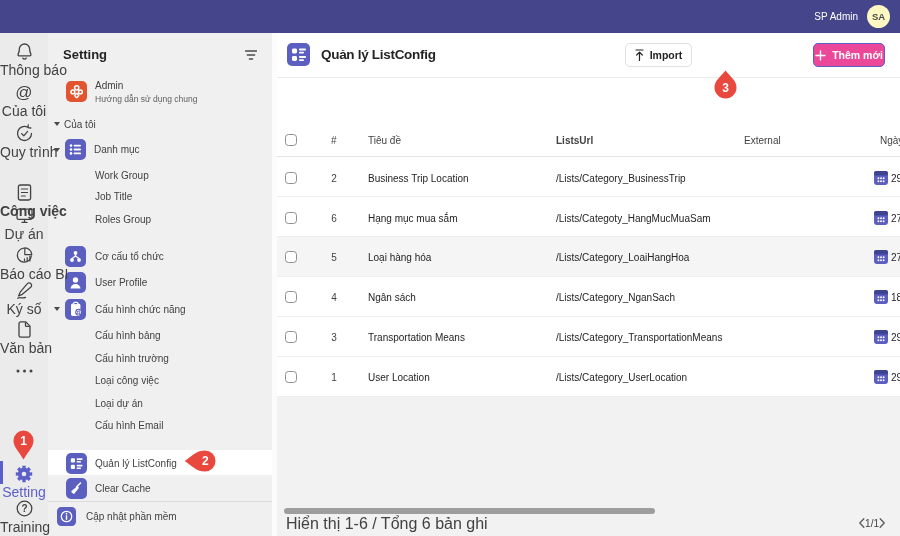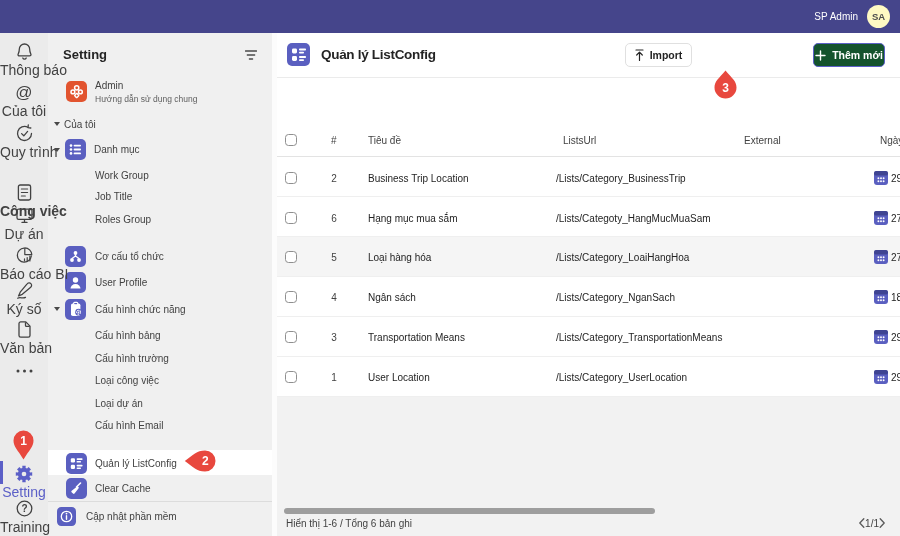--- a/index.html
+++ b/index.html
@@ -36,21 +36,21 @@
   .thead > div { white-space:nowrap; }
   .trow { position:absolute; left:0; width:623px; height:39.8px; border-bottom:1px solid #efefef; font-size:10px; color:#242424; white-space:nowrap; }
   .cb { position:absolute; left:8px; width:12px; height:12px; border:1.4px solid #8f8f8f; border-radius:3.5px; background:#fff; }
   .cnum { position:absolute; left:47px; width:20px; text-align:center; color:#424242; }
   .ctitle { position:absolute; left:91px; }
   .curl { position:absolute; left:279px; }
   .cdate { position:absolute; left:614px; }
   .cal { position:absolute; left:597px; }
   #bottom { position:absolute; left:0; top:363.5px; width:623px; height:139.5px; background:#f2f2f2; }
   #hscroll { position:absolute; left:7px; top:111.5px; width:371px; height:5.5px; border-radius:3px; background:#9e9e9e; }
-  #foot { position:absolute; left:9px; top:121px; font-size:10px; line-height:12px; color:#424242; }
+  #foot { position:absolute; left:9px; top:121px; font-size:16px; line-height:12px; color:#424242; }
   #pager { position:absolute; right:14px; top:119px; font-size:10px; color:#424242; display:flex; align-items:center; height:15px;}
 </style>
 </head>
 <body>
 <div id="stage">
 
   <div class="abs" id="main">
     <div id="mainhead">
       <svg class="abs" style="left:10px;top:10px" width="23" height="23" viewBox="0 0 23 23">
         <rect x="0" y="0" width="23" height="23" rx="5" fill="#5a5fc0"></rect>
@@ -61,33 +61,33 @@
         <rect x="12" y="13" width="7" height="2" rx="0.8" fill="#fff"></rect>
         <rect x="12" y="16.3" width="5" height="1.8" rx="0.8" fill="#fff"></rect>
       </svg>
       <div class="abs" id="mtitle">Quản lý ListConfig</div>
       <div class="btn" style="left:348px; width:67px;">
         <svg width="9" height="12" viewBox="0 0 9 12">
             <path d="M1 1 H8 M4.5 3.4 V11.4 M1.7 6 L4.5 3.2 L7.3 6" stroke="#242424" stroke-width="1.2" fill="none" stroke-linecap="round" stroke-linejoin="round"></path>
           </svg>
         <span>Import</span>
       </div>
-      <div class="btn" style="left:536px; width:72px; background:#14532d; border-color:#5b5fc7; color:#fff;">
+      <div class="btn" style="left:536px; width:72px; background:#ec4899; border-color:#5b5fc7; color:#fff;">
         <svg width="11" height="11" viewBox="0 0 11 11">
             <path d="M5.5 1 V10 M1 5.5 H10" stroke="#fff" stroke-width="1.4" stroke-linecap="round"></path>
           </svg>
         <span>Thêm mới</span>
       </div>
     </div>
     <div id="table">
       <div class="thead">
         <div class="cb" style="top:10px;"></div>
         <div class="abs" style="left:54px; top:11px;">#</div>
         <div class="abs" style="left:91px; top:11px;">Tiêu đề</div>
-        <div class="abs" style="left:286px; top:11px;">ListsUrl</div>
+        <div class="abs" style="left:279px; top:11px;font-weight:bold;">ListsUrl</div>
         <div class="abs" style="left:467px; top:11px;">External</div>
         <div class="abs" style="left:603px; top:11px;">Ngày tạo</div>
       </div>
       <div class="trow" style="top:33.6px;">
         <div class="cb" style="top:14px;"></div>
         <div class="cnum" style="top:15px;">2</div>
         <div class="ctitle" style="top:15px;">Business Trip Location</div>
         <div class="curl" style="top:15px;">/Lists/Category_BusinessTrip</div>
         <svg class="cal" style="top:13px;" width="14" height="14" viewBox="0 0 14 14">
             <rect width="14" height="14" rx="3" fill="#5a5fc0"></rect>

